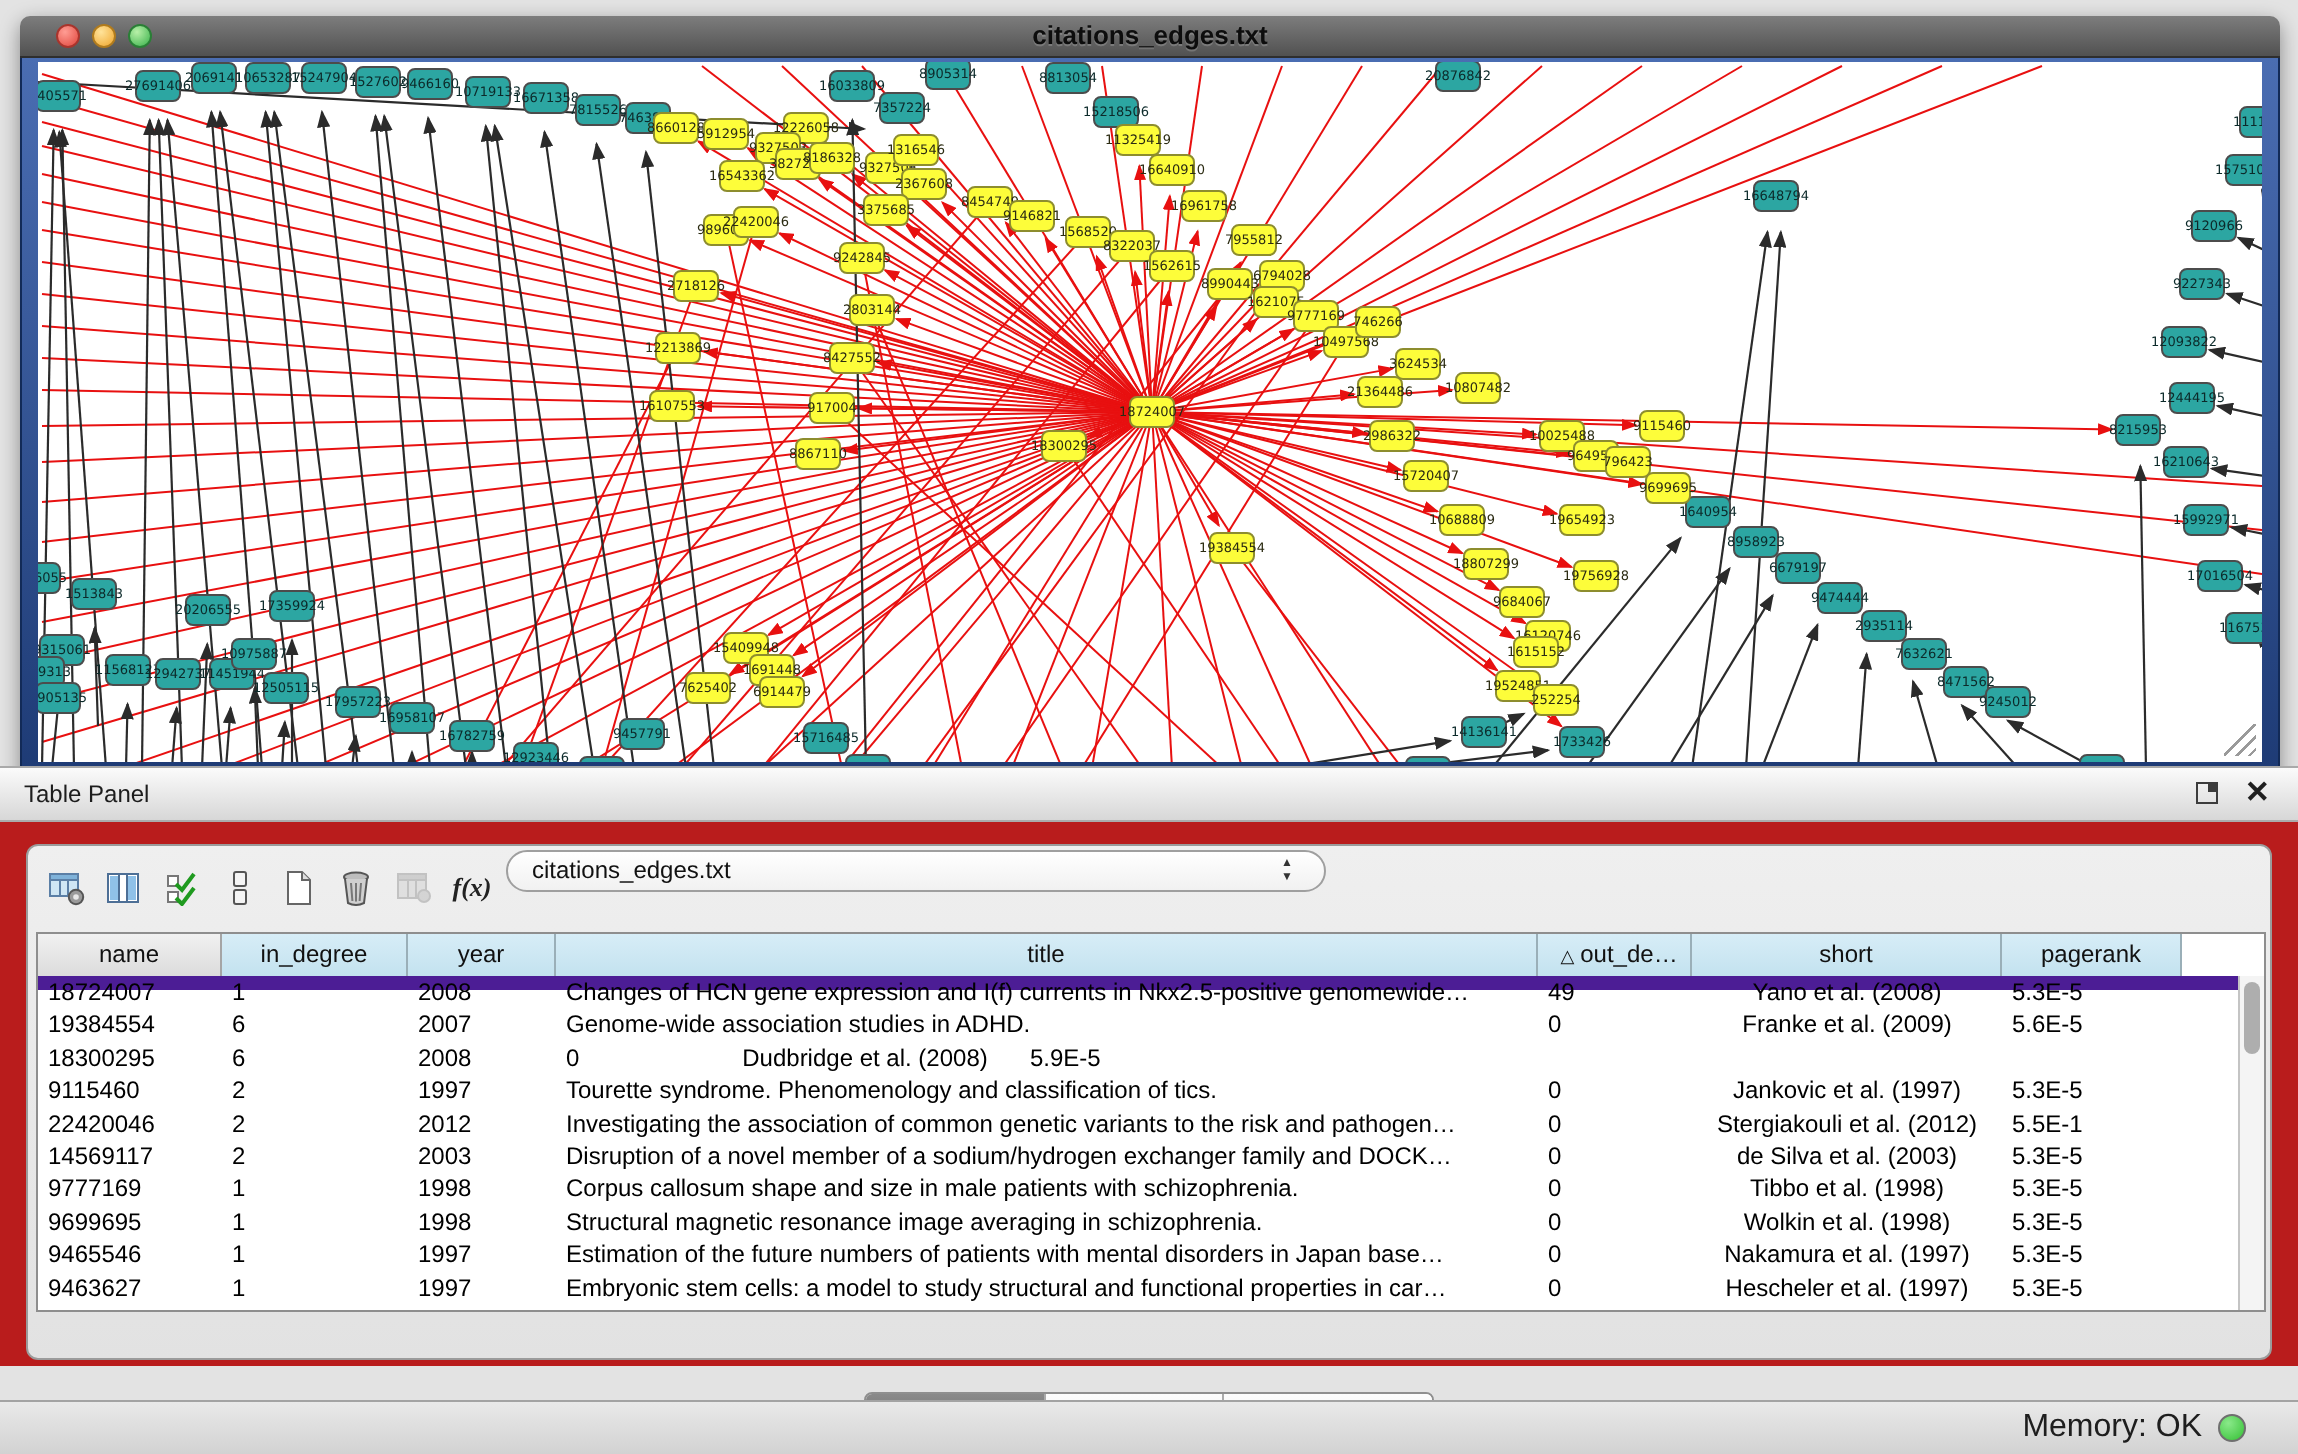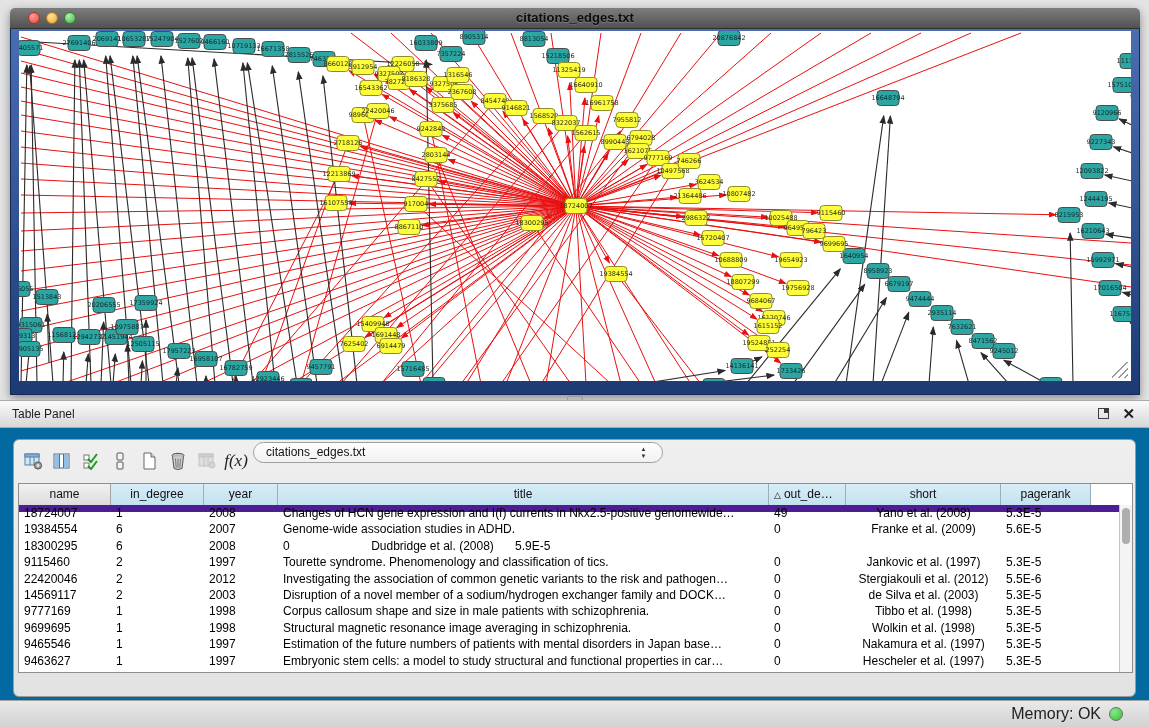--- a/index.html
+++ b/index.html
@@ -25,33 +25,33 @@
   svg.graph text{font-family:"DejaVu Sans",sans-serif;font-size:6.5px;text-anchor:middle}
   .resize-grip{position:absolute;right:3px;bottom:3px;width:16px;height:16px;background:
     linear-gradient(135deg,transparent 46%,#9a9a9a 46%,#9a9a9a 52%,transparent 52%),
     linear-gradient(135deg,transparent 66%,#9a9a9a 66%,#9a9a9a 72%,transparent 72%),
     linear-gradient(135deg,transparent 86%,#9a9a9a 86%,#9a9a9a 92%,transparent 92%)}
 
   
   .splitter-grip{position:absolute;left:567px;top:396px;width:14px;height:4px;border-radius:2px;background:#b9b9b9;border:1px solid #9a9a9a}
 
   
-  .table-panel{position:absolute;left:0;top:400px;width:1149px;height:300px;background:#0369a1}
+  .table-panel{position:absolute;left:0;top:383px;width:1149px;height:300px;background:#b91c1c}
   .panel-header{height:26px;background:linear-gradient(#fbfbfb,#d7d7d7);border-top:1px solid #a9a9a9;border-bottom:1px solid #ababab;position:relative}
   .panel-title{position:absolute;left:12px;top:0;line-height:26px;font-size:12px;color:#1d1d1d}
   .float-icon{position:absolute;right:40px;top:7px;width:11px;height:11px;border:1.5px solid #3c3c3c;box-sizing:border-box}
   .float-icon::after{content:"";position:absolute;right:-1px;top:-1px;width:5px;height:5px;background:#3c3c3c}
   .close-icon{position:absolute;right:14px;top:4px;font-size:15px;font-weight:bold;color:#1f1f1f;line-height:18px}
 
   .inner-panel{position:absolute;left:13px;top:39px;width:1123px;height:258px;border:1px solid #9b9b9b;border-radius:6px;background:linear-gradient(#efefef,#e2e2e2);box-sizing:border-box}
 
   .toolbar{position:absolute;left:6px;top:8px;height:26px;display:flex;align-items:center}
   .tool-btn{width:26px;height:24px;display:flex;align-items:center;justify-content:center;margin-right:3px}
   .tool-btn.disabled{opacity:.45}
-  .fx-label{font-family:"Liberation Serif",serif;font-style:italic;font-size:17px;font-weight:normal;color:#222}
+  .fx-label{font-family:"Liberation Serif",serif;font-style:italic;font-size:13px;font-weight:bold;color:#222}
   .dropdown{position:absolute;left:239px;top:2px;width:410px;height:21px;background:linear-gradient(#ffffff,#f1f1f1);border:1px solid #9f9f9f;border-radius:11px;box-sizing:border-box;font-size:12px;color:#111;line-height:19px;padding-left:12px}
   .dd-arrows{position:absolute;right:14px;top:3px;width:9px;height:14px;font-size:6px;line-height:7px;color:#333;text-align:center}
 
   .table-wrap{position:absolute;left:4px;top:43px;width:1115px;height:190px;border:1px solid #8e8e8e;background:#fff;box-sizing:border-box;overflow:hidden}
   .thead{display:flex;height:21px;border-bottom:7px solid #4c1d95}
   .hcell{box-sizing:border-box;border-right:1px solid #9aafb8;background:linear-gradient(#d7edf7,#c3e2ef);font-size:12px;color:#111;text-align:center;line-height:20px;overflow:hidden;white-space:nowrap}
   .hcell.c0{background:linear-gradient(#f1f1f1,#dcdcdc);border-right:1px solid #a5a5a5}
   .hcell.filler{background:#fff;border-right:none}
   .sort{font-size:9px;margin-right:3px}
   .trows{position:absolute;left:0;top:21px;right:13px;bottom:0}
@@ -865,21 +865,21 @@
       <span>citations_edges.txt</span>
       <span class="dd-arrows">▲<br>▼</span>
     </div>
 
     <div class="table-wrap">
       <div class="thead" id="thead">
           <div class="hcell c0"><span>name</span></div>
           <div class="hcell c1"><span>in_degree</span></div>
           <div class="hcell c2"><span>year</span></div>
           <div class="hcell c3"><span>title</span></div>
-          <div class="hcell c4" style="text-align: left; padding-left: 5px;"><span class="sort">△</span><span>out_de…</span></div>
+          <div class="hcell c4" style="text-align: center; padding-left: 5px;"><span class="sort">△</span><span>out_de…</span></div>
           <div class="hcell c5"><span>short</span></div>
           <div class="hcell c6"><span>pagerank</span></div>
           <div class="hcell filler" style="flex: 1 1 0%;"></div>
         </div>
       <div class="trows" id="trows">
           <div class="trow">
             <div class="cell c0">18724007</div>
             <div class="cell c1">1</div>
             <div class="cell c2">2008</div>
             <div class="cell c3">Changes of HCN gene expression and I(f) currents in Nkx2.5-positive genomewide…</div>
@@ -917,21 +917,21 @@
             <div class="cell c6">5.3E-5</div>
             <div class="cell filler"></div>
           </div>
           <div class="trow">
             <div class="cell c0">22420046</div>
             <div class="cell c1">2</div>
             <div class="cell c2">2012</div>
             <div class="cell c3">Investigating the association of common genetic variants to the risk and pathogen…</div>
             <div class="cell c4">0</div>
             <div class="cell c5">Stergiakouli et al. (2012)</div>
-            <div class="cell c6">5.5E-6</div>
+            <div class="cell c6">5.5E-1</div>
             <div class="cell filler"></div>
           </div>
           <div class="trow">
             <div class="cell c0">14569117</div>
             <div class="cell c1">2</div>
             <div class="cell c2">2003</div>
             <div class="cell c3">Disruption of a novel member of a sodium/hydrogen exchanger family and DOCK…</div>
             <div class="cell c4">0</div>
             <div class="cell c5">de Silva et al. (2003)</div>
             <div class="cell c6">5.3E-5</div>

